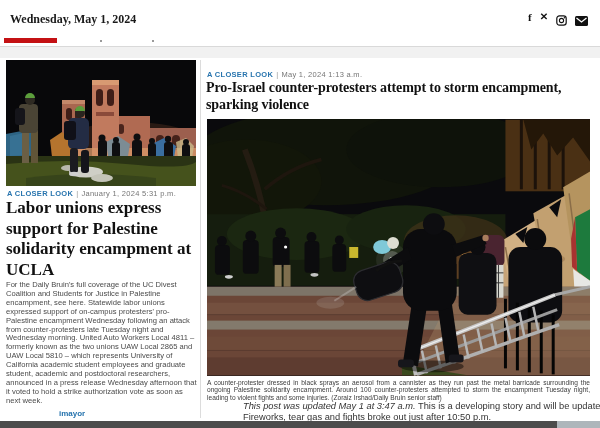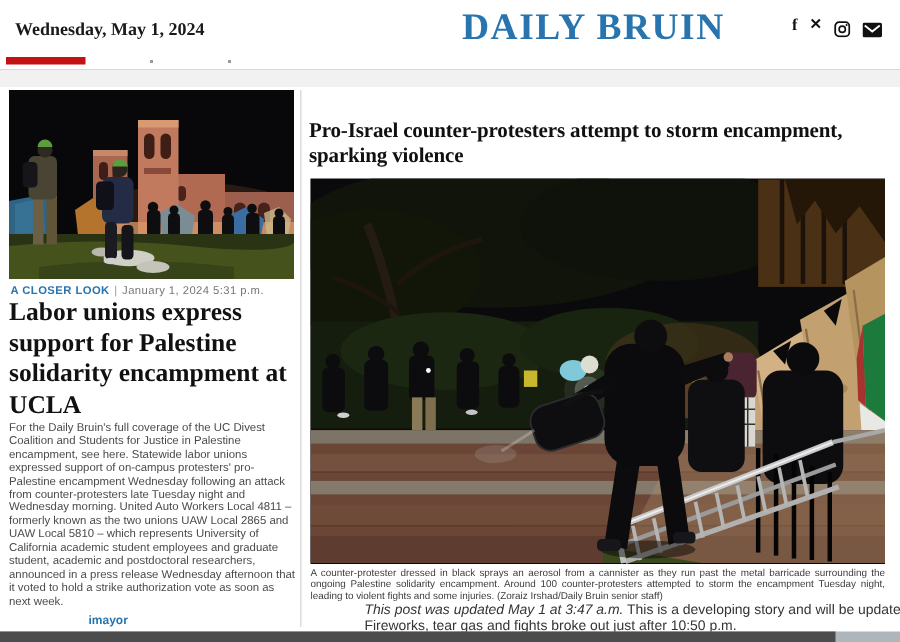--- a/index.html
+++ b/index.html
@@ -44,21 +44,20 @@
   .scrollbar{position:absolute;left:0;top:421px;width:600px;height:7px;background:#aeb6bb;}
   .scroll-thumb{position:absolute;left:0;top:0;width:557px;height:7px;background:#4c4c4c;}
 </style>
 </head>
 <body>
 
 <div id="page">
 
   <div class="header">
     <div class="date">Wednesday, May 1, 2024</div>
-    <div class="logo">DAILY BRUIN</div>
     <div class="social">
       <span class="soc-glyph">f</span>
       <span class="soc-glyph soc-x">✕</span>
       <span style="display:inline-block;width:11px;height:11px;">
         <svg width="11" height="11" viewBox="0 0 11 11">
             <rect x="0.8" y="0.8" width="9.4" height="9.4" rx="2.6" fill="none" stroke="#111" stroke-width="1.2"></rect>
             <circle cx="5.5" cy="5.5" r="2.1" fill="none" stroke="#111" stroke-width="1.1"></circle>
             <circle cx="8.4" cy="2.7" r="0.7" fill="#111"></circle>
           </svg>
       </span>
@@ -155,20 +154,23 @@
       </g>
     </svg>
   </div>
   <div class="kicker-row left-kicker">
     <span class="kicker">A CLOSER LOOK</span><span class="kicker-sep">|</span><span class="kicker-date">January 1, 2024 5:31 p.m.</span>
   </div>
   <div class="left-headline">Labor unions express support for Palestine solidarity encampment at UCLA</div>
   <div class="left-body">For the Daily Bruin's full coverage of the UC Divest Coalition and Students for Justice in Palestine encampment, see here. Statewide labor unions expressed support of on-campus protesters' pro-Palestine encampment Wednesday following an attack from counter-protesters late Tuesday night and Wednesday morning.  United Auto Workers Local 4811 – formerly known as the two unions UAW Local 2865 and UAW Local 5810 – which represents University of California academic student employees and graduate student, academic and postdoctoral researchers, announced in a press release Wednesday afternoon that it voted to hold a strike authorization vote as soon as next week.</div>
   <a class="left-link">imayor</a>
 
+  <div class="kicker-row right-kicker">
+    <span class="kicker">A CLOSER LOOK</span><span class="kicker-sep">|</span><span class="kicker-date">May 1, 2024 1:13 a.m.</span>
+  </div>
   <div class="right-headline">Pro-Israel counter-protesters attempt to storm encampment, sparking violence</div>
 
   <div class="right-photo">
     <svg width="383" height="257" viewBox="0 0 385 257">
       <rect x="0" y="0" width="385" height="257" fill="#0a0a0d"></rect>
 
       <g>
         <ellipse cx="120" cy="38" rx="135" ry="48" fill="#10140a"></ellipse>
         <ellipse cx="235" cy="30" rx="95" ry="38" fill="#0e120a"></ellipse>
         <ellipse cx="40" cy="62" rx="75" ry="42" fill="#121609"></ellipse>

